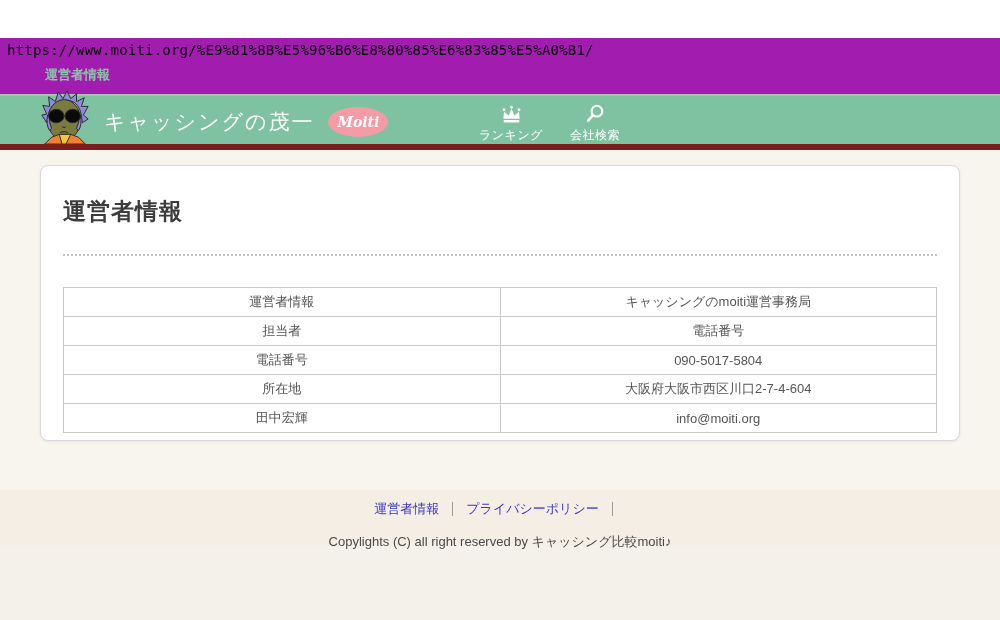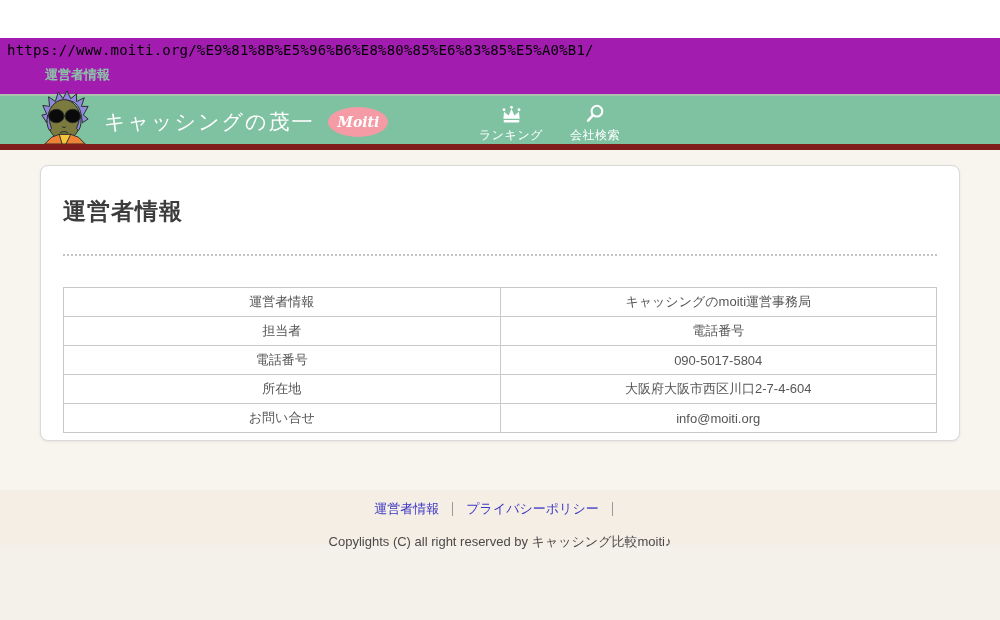--- a/index.html
+++ b/index.html
@@ -126,21 +126,21 @@
         </tr>
         <tr>
           <td class="lbl">電話番号</td>
           <td>090-5017-5804</td>
         </tr>
         <tr>
           <td class="lbl">所在地</td>
           <td>大阪府大阪市西区川口2-7-4-604</td>
         </tr>
         <tr>
-          <td class="lbl">お問い合せ</td>
+          <td class="lbl">田中宏輝</td>
           <td>info@moiti.org</td>
         </tr>
       </tbody>
     </table>
   </section>
 </main>
 
 <footer>
   <div class="flinks">
     <a>運営者情報</a>

